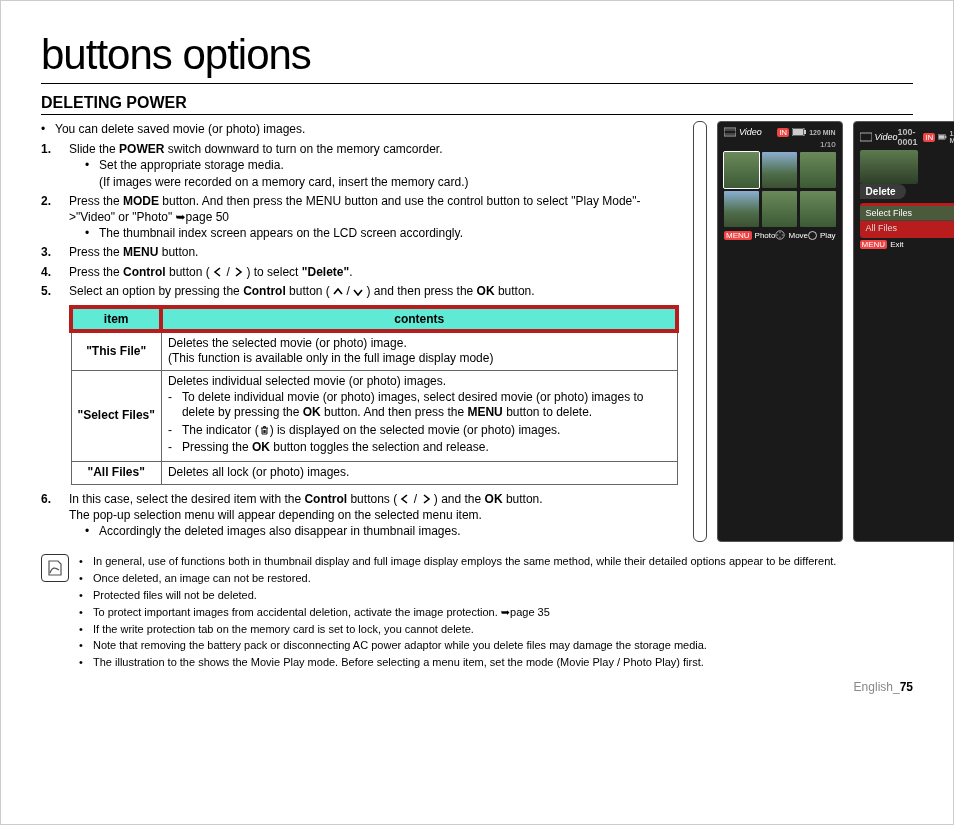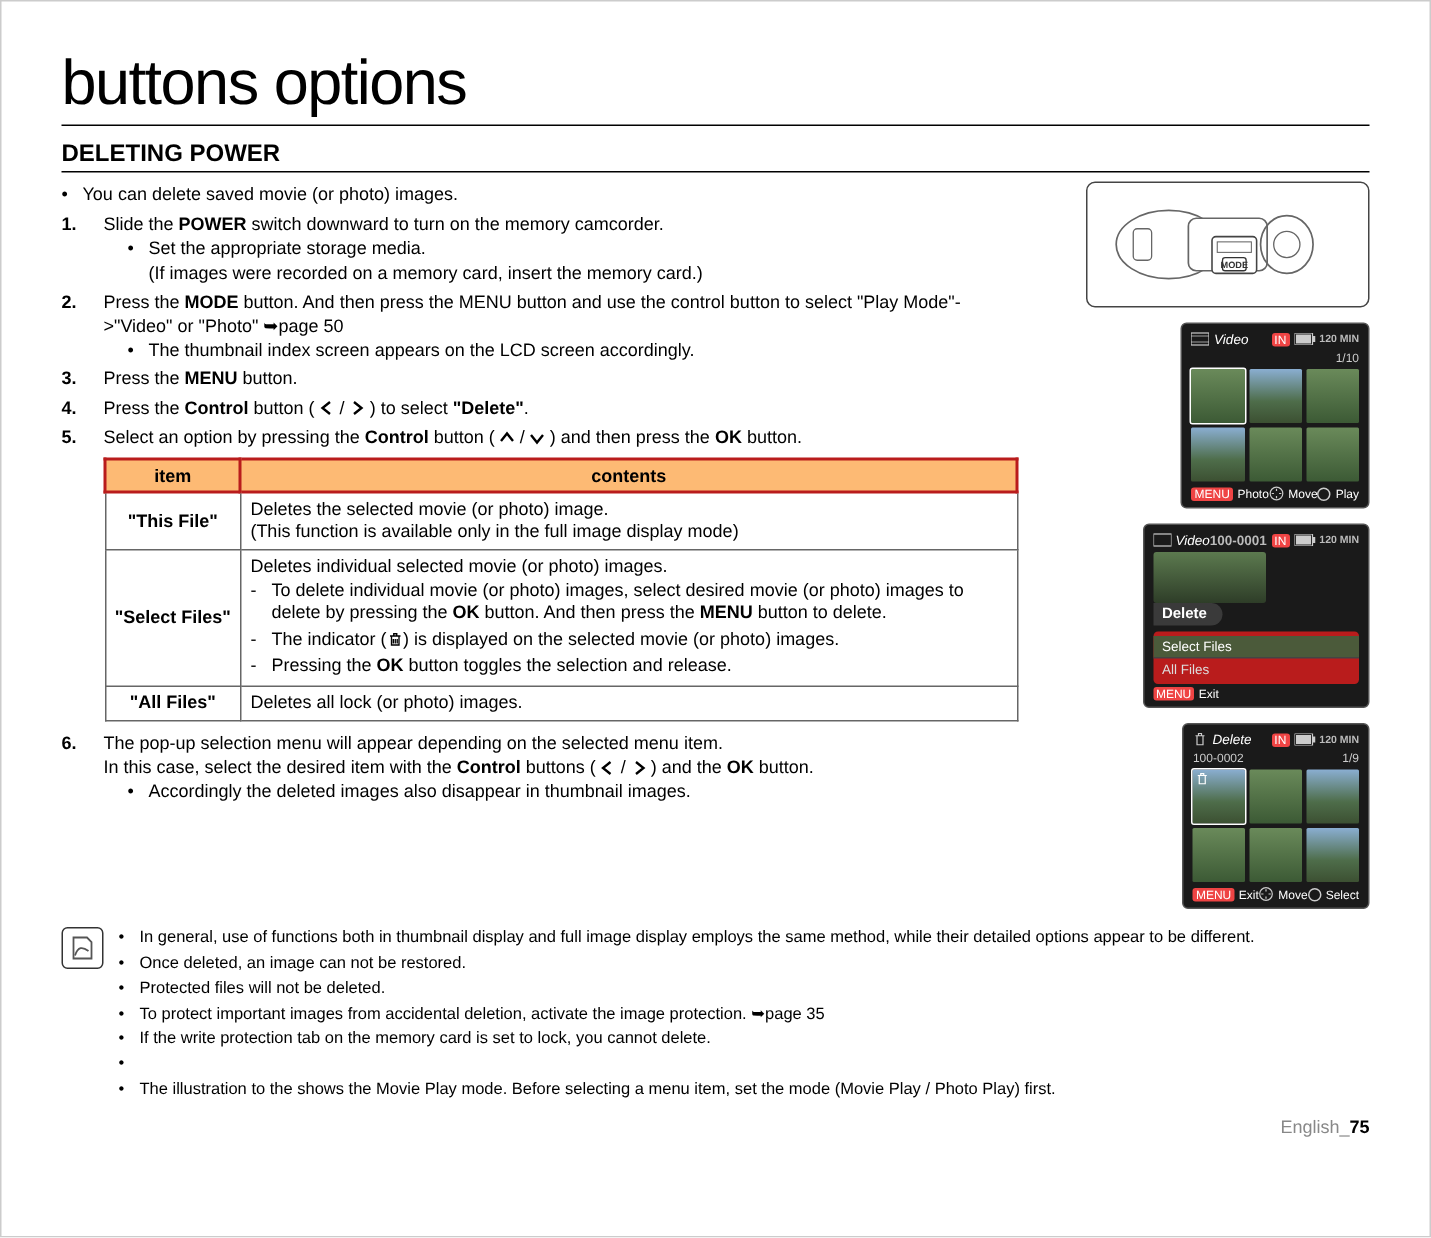--- a/index.html
+++ b/index.html
@@ -2,34 +2,34 @@
 <html><head>
 <meta charset="utf-8">
 <style>
   * { box-sizing: border-box; margin: 0; padding: 0; }
   body { font-family: Arial, Helvetica, sans-serif; font-size: 12px; color: #000; background: #fff; }
   .page { width: 954px; height: 825px; margin: 0 auto; padding: 30px 40px 10px 40px; position: relative; border: 1px solid #ccc; }
   .title { font-size: 42px; font-weight: 200; letter-spacing: -1px; border-bottom: 1px solid #000; padding-bottom: 4px; margin-bottom: 10px; }
   .subtitle { font-size: 16px; font-weight: bold; border-bottom: 1px solid #000; padding-bottom: 2px; margin-bottom: 6px; }
   .columns { display: flex; gap: 14px; }
   .left { flex: 1; }
-  .right { width: 220px; display: flex; flex-direction: column; gap: 10px; align-items: flex-end; }
+  .right { width: 220px; display: flex; flex-direction: row; gap: 10px; }
   .bullet-row { display: flex; align-items: flex-start; margin-bottom: 4px; line-height: 1.35; }
   .bullet-dot { width: 14px; flex-shrink: 0; text-align: left; }
   ol.steps { list-style: none; padding-left: 0; }
   ol.steps > li { display: flex; margin-bottom: 3px; line-height: 1.35; }
   .step-num { font-weight: bold; width: 28px; flex-shrink: 0; }
   .step-body { flex: 1; }
   .sub-bullet { display: flex; padding-left: 16px; line-height: 1.35; }
   .sub-dot { width: 14px; flex-shrink: 0; }
   .bold { font-weight: bold; }
   .inline-icon { display:inline-block; vertical-align:middle; }
 
   table.opt { width: 100%; border-collapse: collapse; margin: 6px 0 6px 28px; width: calc(100% - 28px); font-size: 12px; }
-  table.opt th { background: #fdba74; border: 2px solid #b91c1c; padding: 3px 6px; font-weight: bold; }
+  table.opt th { background: #5eead4; border: 4px solid #b91c1c; padding: 3px 6px; font-weight: bold; }
   table.opt td { border: 1px solid #666; padding: 3px 6px; vertical-align: top; line-height: 1.3; }
   table.opt td.item { font-weight: bold; text-align: center; vertical-align: middle; white-space: nowrap; }
   .tcell-line { margin-bottom: 2px; display:flex; }
   .tcell-dash { width:14px; flex-shrink:0; }
 
   .note-block { display: flex; gap: 10px; margin-top: 12px; }
   .note-icon { width: 28px; height: 28px; border: 1.5px solid #333; border-radius: 4px; flex-shrink: 0; display:flex; align-items:center; justify-content:center; color:#333; }
   .note-list { flex: 1; font-size: 11px; line-height: 1.35; }
   .note-list .nrow { display:flex; margin-bottom:2px; }
   .note-list .ndot { width:14px; flex-shrink:0; }
@@ -179,32 +179,32 @@
             <td class="item">"All Files"</td>
             <td>Deletes all lock (or photo) images.</td>
           </tr>
         </tbody>
       </table>
 
       <ol class="steps">
         <li>
           <span class="step-num">6.</span>
           <div class="step-body">
-            <div>The pop-up selection menu will appear depending on the selected menu item.</div>
             <div>
               <span>In this case, select the desired item with the </span><span class="bold">Control</span><span> buttons ( </span>
               <svg class="inline-icon" width="10" height="10" viewBox="0 0 10 10">
                   <path d="M7 1 L2 5 L7 9" fill="none" stroke="#000" stroke-width="1.6"></path>
                 </svg>
               <span> / </span>
               <svg class="inline-icon" width="10" height="10" viewBox="0 0 10 10">
                   <path d="M3 1 L8 5 L3 9" fill="none" stroke="#000" stroke-width="1.6"></path>
                 </svg>
               <span> ) and the </span><span class="bold">OK</span><span> button.</span>
             </div>
+            <div>The pop-up selection menu will appear depending on the selected menu item.</div>
             <div class="sub-bullet">
                 <span class="sub-dot">•</span>
                 <span>Accordingly the deleted images also disappear in thumbnail images.</span>
               </div>
           </div>
         </li>
       </ol>
 
     </div>
 
@@ -391,20 +391,21 @@
       <div class="nrow">
           <span class="ndot">•</span>
           <span>To protect important images from accidental deletion, activate the image protection. ➥page 35</span>
         </div>
       <div class="nrow">
           <span class="ndot">•</span>
           <span>If the write protection tab on the memory card is set to lock, you cannot delete.</span>
         </div>
       <div class="nrow">
           <span class="ndot">•</span>
+          <span>Note that removing the battery pack or disconnecting AC power adaptor while you delete files may damage the storage media.</span>
         </div>
       <div class="nrow">
           <span class="ndot">•</span>
           <span>The illustration to the shows the Movie Play mode. Before selecting a menu item, set the mode (Movie Play / Photo Play) first.</span>
         </div>
     </div>
   </div>
 
   <div class="footer">
     <span>English_</span><span class="pg">75</span>

